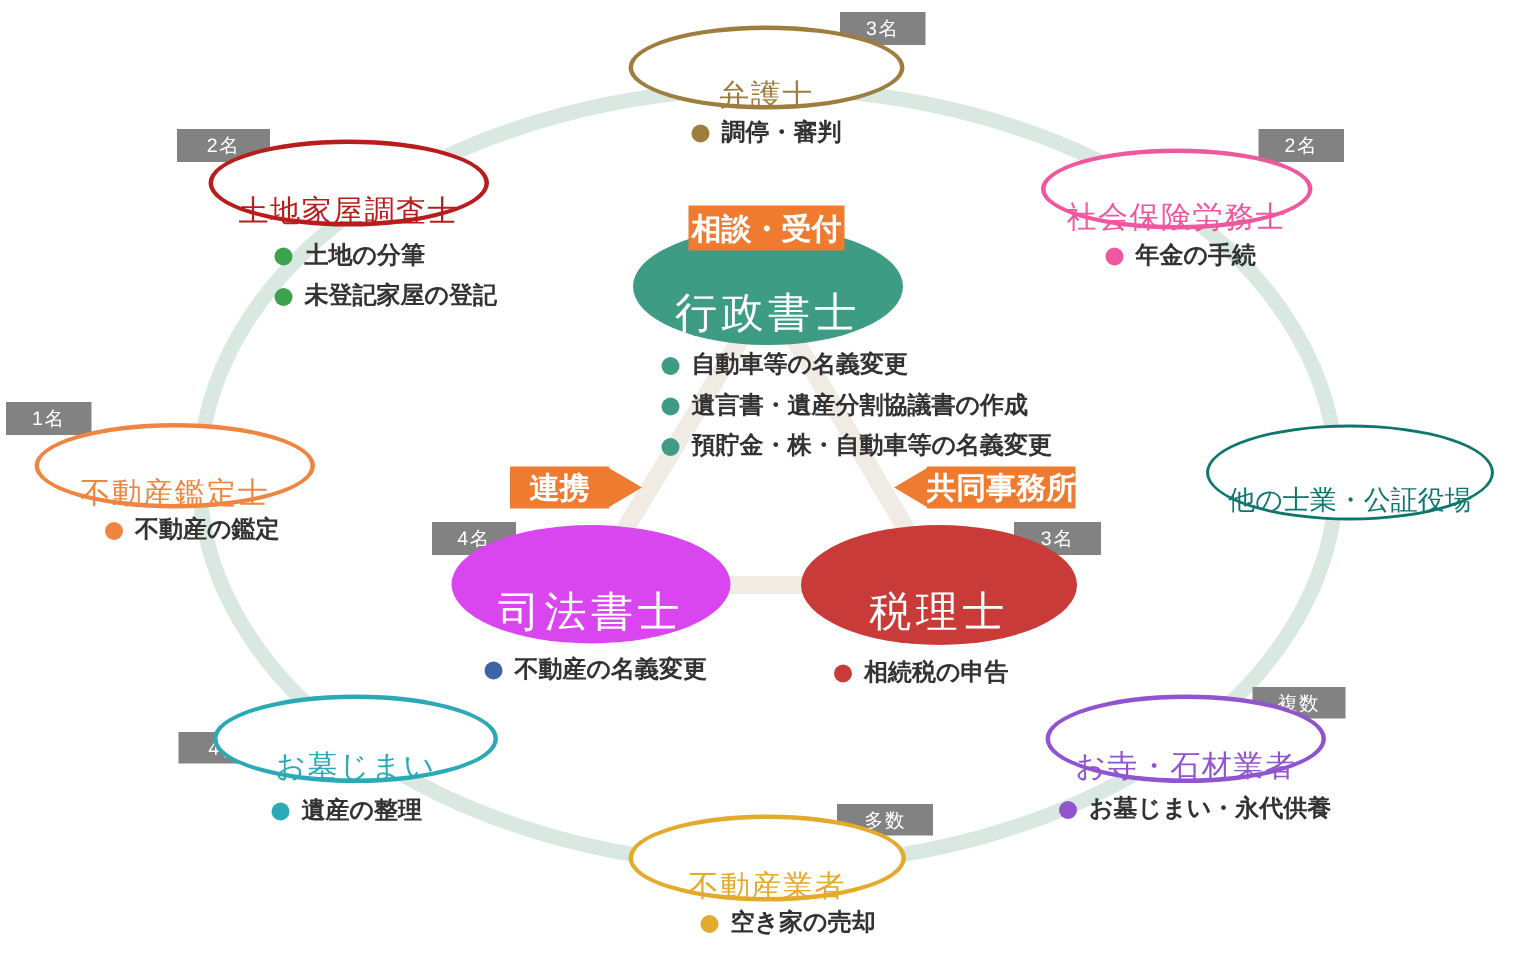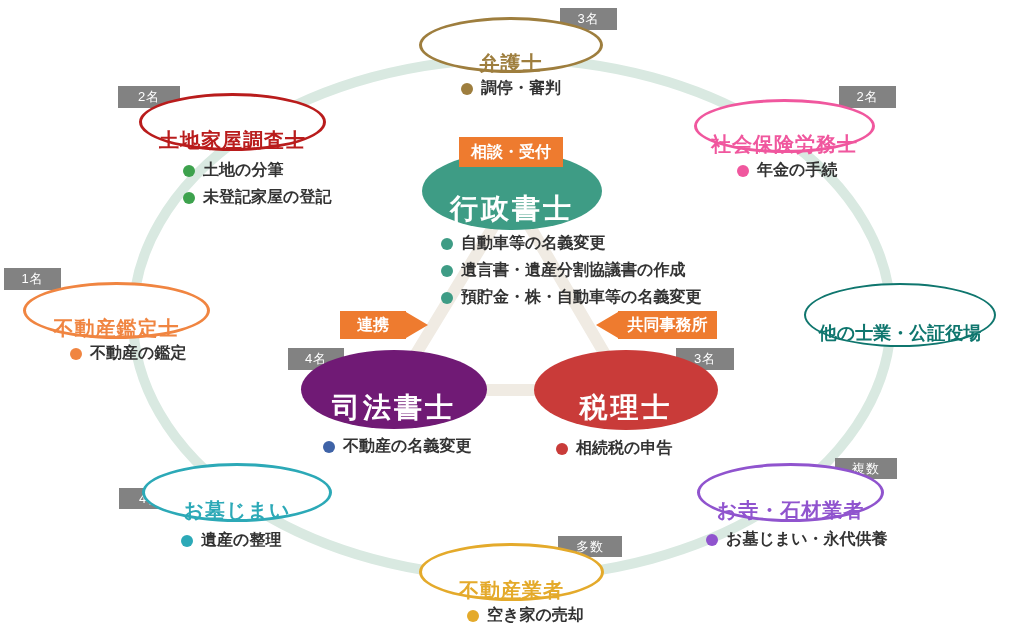--- a/index.html
+++ b/index.html
@@ -10,30 +10,30 @@
   .underlay{position:absolute;left:0;top:0;z-index:0;}
 
   
   .oval{
     position:absolute;border-radius:50%;background:#fff;z-index:2;box-sizing:border-box;
     display:flex;align-items:center;justify-content:center;
   }
   .oval.outline{border:3px solid currentColor;}
   .oval.thin{border-width:2px;}
   .oval.filled{color:#fff;justify-content:center;}
-  .node-label{font-weight:bold;font-size:20px;letter-spacing:1px;white-space:nowrap;margin-top:36px;}
+  .node-label{font-weight:normal;font-size:20px;letter-spacing:1px;white-space:nowrap;margin-top:36px;}
   .oval.thin .node-label{font-size:18px;letter-spacing:0;}
   .oval.filled .node-label{font-size:28px;letter-spacing:3px;}
 
   .badge{
     position:absolute;background:#828282;color:#fff;font-size:13px;letter-spacing:1px;
     display:flex;align-items:center;justify-content:center;z-index:1;white-space:nowrap;
   }
   .tag{
-    position:absolute;background:#EE7B2F;color:#fff;font-weight:bold;font-size:16px;
+    position:absolute;background:#EE7B2F;color:#fff;font-weight:bold;font-size:20px;
     display:flex;align-items:center;justify-content:center;z-index:3;white-space:nowrap;
   }
   .tag.arrow-right::after{
     content:"";position:absolute;left:100%;top:50%;transform:translateY(-50%);
     border:13px solid transparent;border-right:0;border-left:22px solid #EE7B2F;
   }
   .tag.arrow-left::before{
     content:"";position:absolute;right:100%;top:50%;transform:translateY(-50%);
     border:13px solid transparent;border-left:0;border-right:22px solid #EE7B2F;
   }
@@ -46,21 +46,21 @@
   
   .col-bengoshi{color:#9E7E3E;} .dot-bengoshi{background:#9E7E3E;}
   .col-tochikaoku{color:#b91c1c;} .dot-tochikaoku{background:#3DA24D;}
   .col-sharoushi{color:#F0579E;} .dot-sharoushi{background:#F0579E;}
   .col-kantei{color:#F08541;} .dot-kantei{background:#F08541;}
   .col-hokano{color:#0f766e;}
   .col-isanseiri{color:#2CA9B7;} .dot-isanseiri{background:#2CA9B7;}
   .col-otera{color:#9054CE;} .dot-otera{background:#9054CE;}
   .col-fudosangyo{color:#E4AA2B;} .dot-fudosangyo{background:#E4AA2B;}
   .fill-gyousei{background:#3E9C85;} .dot-gyousei{background:#3E9C85;}
-  .fill-shihou{background:#701a75;} .dot-shihou{background:#3F63A7;}
+  .fill-shihou{background:#d946ef;} .dot-shihou{background:#3F63A7;}
   .fill-zeirishi{background:#C93B39;} .dot-zeirishi{background:#C93B39;}
 
   
   .pos-bengoshi-badge{left:560px;top:8px;width:57px;height:22px;}
   .pos-bengoshi-oval{left:419px;top:17px;width:184px;height:56px;}
   .pos-bengoshi-bullets{left:461px;top:78px;}
 
   .pos-tochikaoku-badge{left:118px;top:86px;width:62px;height:22px;}
   .pos-tochikaoku-oval{left:139px;top:93px;width:187px;height:58px;}
   .pos-tochikaoku-bullets{left:183px;top:160px;}

